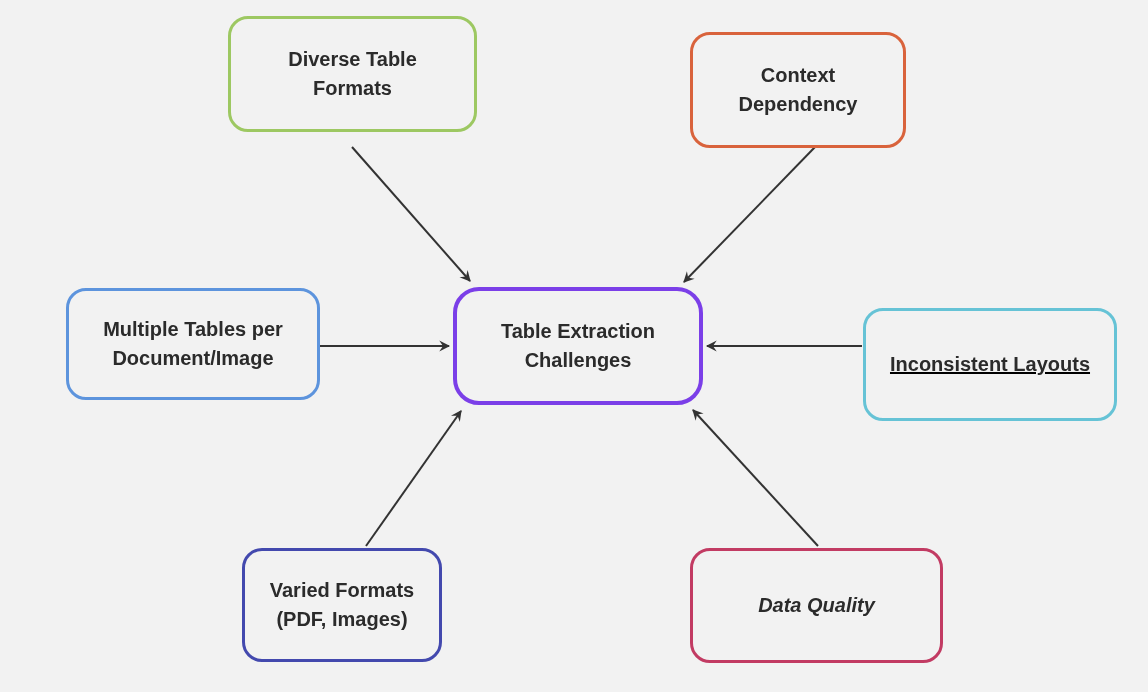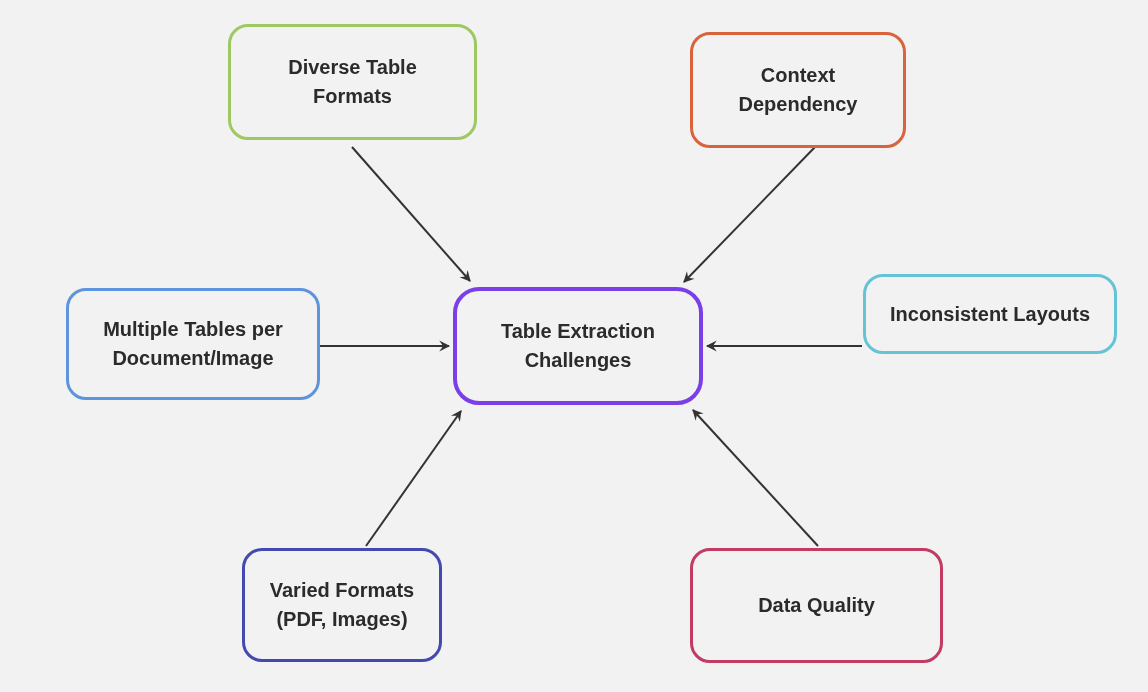--- a/index.html
+++ b/index.html
@@ -65,44 +65,44 @@
       </marker>
     </defs>
   <line x1="352" y1="147" x2="470" y2="281" stroke="#333333" marker-end="url(#arrowhead)"></line>
       <line x1="816" y1="146" x2="684" y2="282" stroke="#333333" marker-end="url(#arrowhead)"></line>
       <line x1="292" y1="346" x2="449" y2="346" stroke="#333333" marker-end="url(#arrowhead)"></line>
       <line x1="862" y1="346" x2="707" y2="346" stroke="#333333" marker-end="url(#arrowhead)"></line>
       <line x1="366" y1="546" x2="461" y2="411" stroke="#333333" marker-end="url(#arrowhead)"></line>
       <line x1="818" y1="546" x2="693" y2="410" stroke="#333333" marker-end="url(#arrowhead)"></line>
     </svg>
 
-  <div class="node" style="left: 228px; top: 24px; width: 249px; height: 116px; border-color: rgb(157, 200, 98);">
+  <div class="node" style="left: 228px; top: 16px; width: 249px; height: 116px; border-color: rgb(157, 200, 98);">
     <span class="label">Diverse Table
 Formats</span>
   </div>
 
   <div class="node" style="left: 690px; top: 32px; width: 216px; height: 116px; border-color: rgb(217, 99, 60);">
     <span class="label">Context Dependency</span>
   </div>
 
   <div class="node" style="left: 38px; top: 288px; width: 254px; height: 112px; border-color: rgb(93, 148, 221); margin-left: 28px;">
     <span class="label">Multiple Tables per
 Document/Image</span>
   </div>
 
-  <div class="node" style="left: 863px; top: 274px; width: 254px; height: 80px; border-color: rgb(102, 195, 214);">
+  <div class="node" style="left: 863px; top: 308px; width: 254px; height: 113px; border-color: rgb(102, 195, 214); text-decoration: underline;">
     <span class="label">Inconsistent Layouts</span>
   </div>
 
   <div class="node" style="left: 242px; top: 548px; width: 200px; height: 114px; border-color: rgb(67, 73, 174);">
     <span class="label">Varied Formats
 (PDF, Images)</span>
   </div>
 
-  <div class="node" style="left: 690px; top: 548px; width: 253px; height: 115px; border-color: rgb(194, 59, 99);">
+  <div class="node" style="left: 690px; top: 548px; width: 253px; height: 115px; border-color: rgb(194, 59, 99); font-style: italic;">
     <span class="label">Data Quality</span>
   </div>
 
   <div class="node center-node" style="left: 453px; top: 287px; width: 250px; height: 118px; border-color: rgb(123, 63, 232);">
     <span class="label">Table Extraction
 Challenges</span>
   </div>
 
 </div>
 

